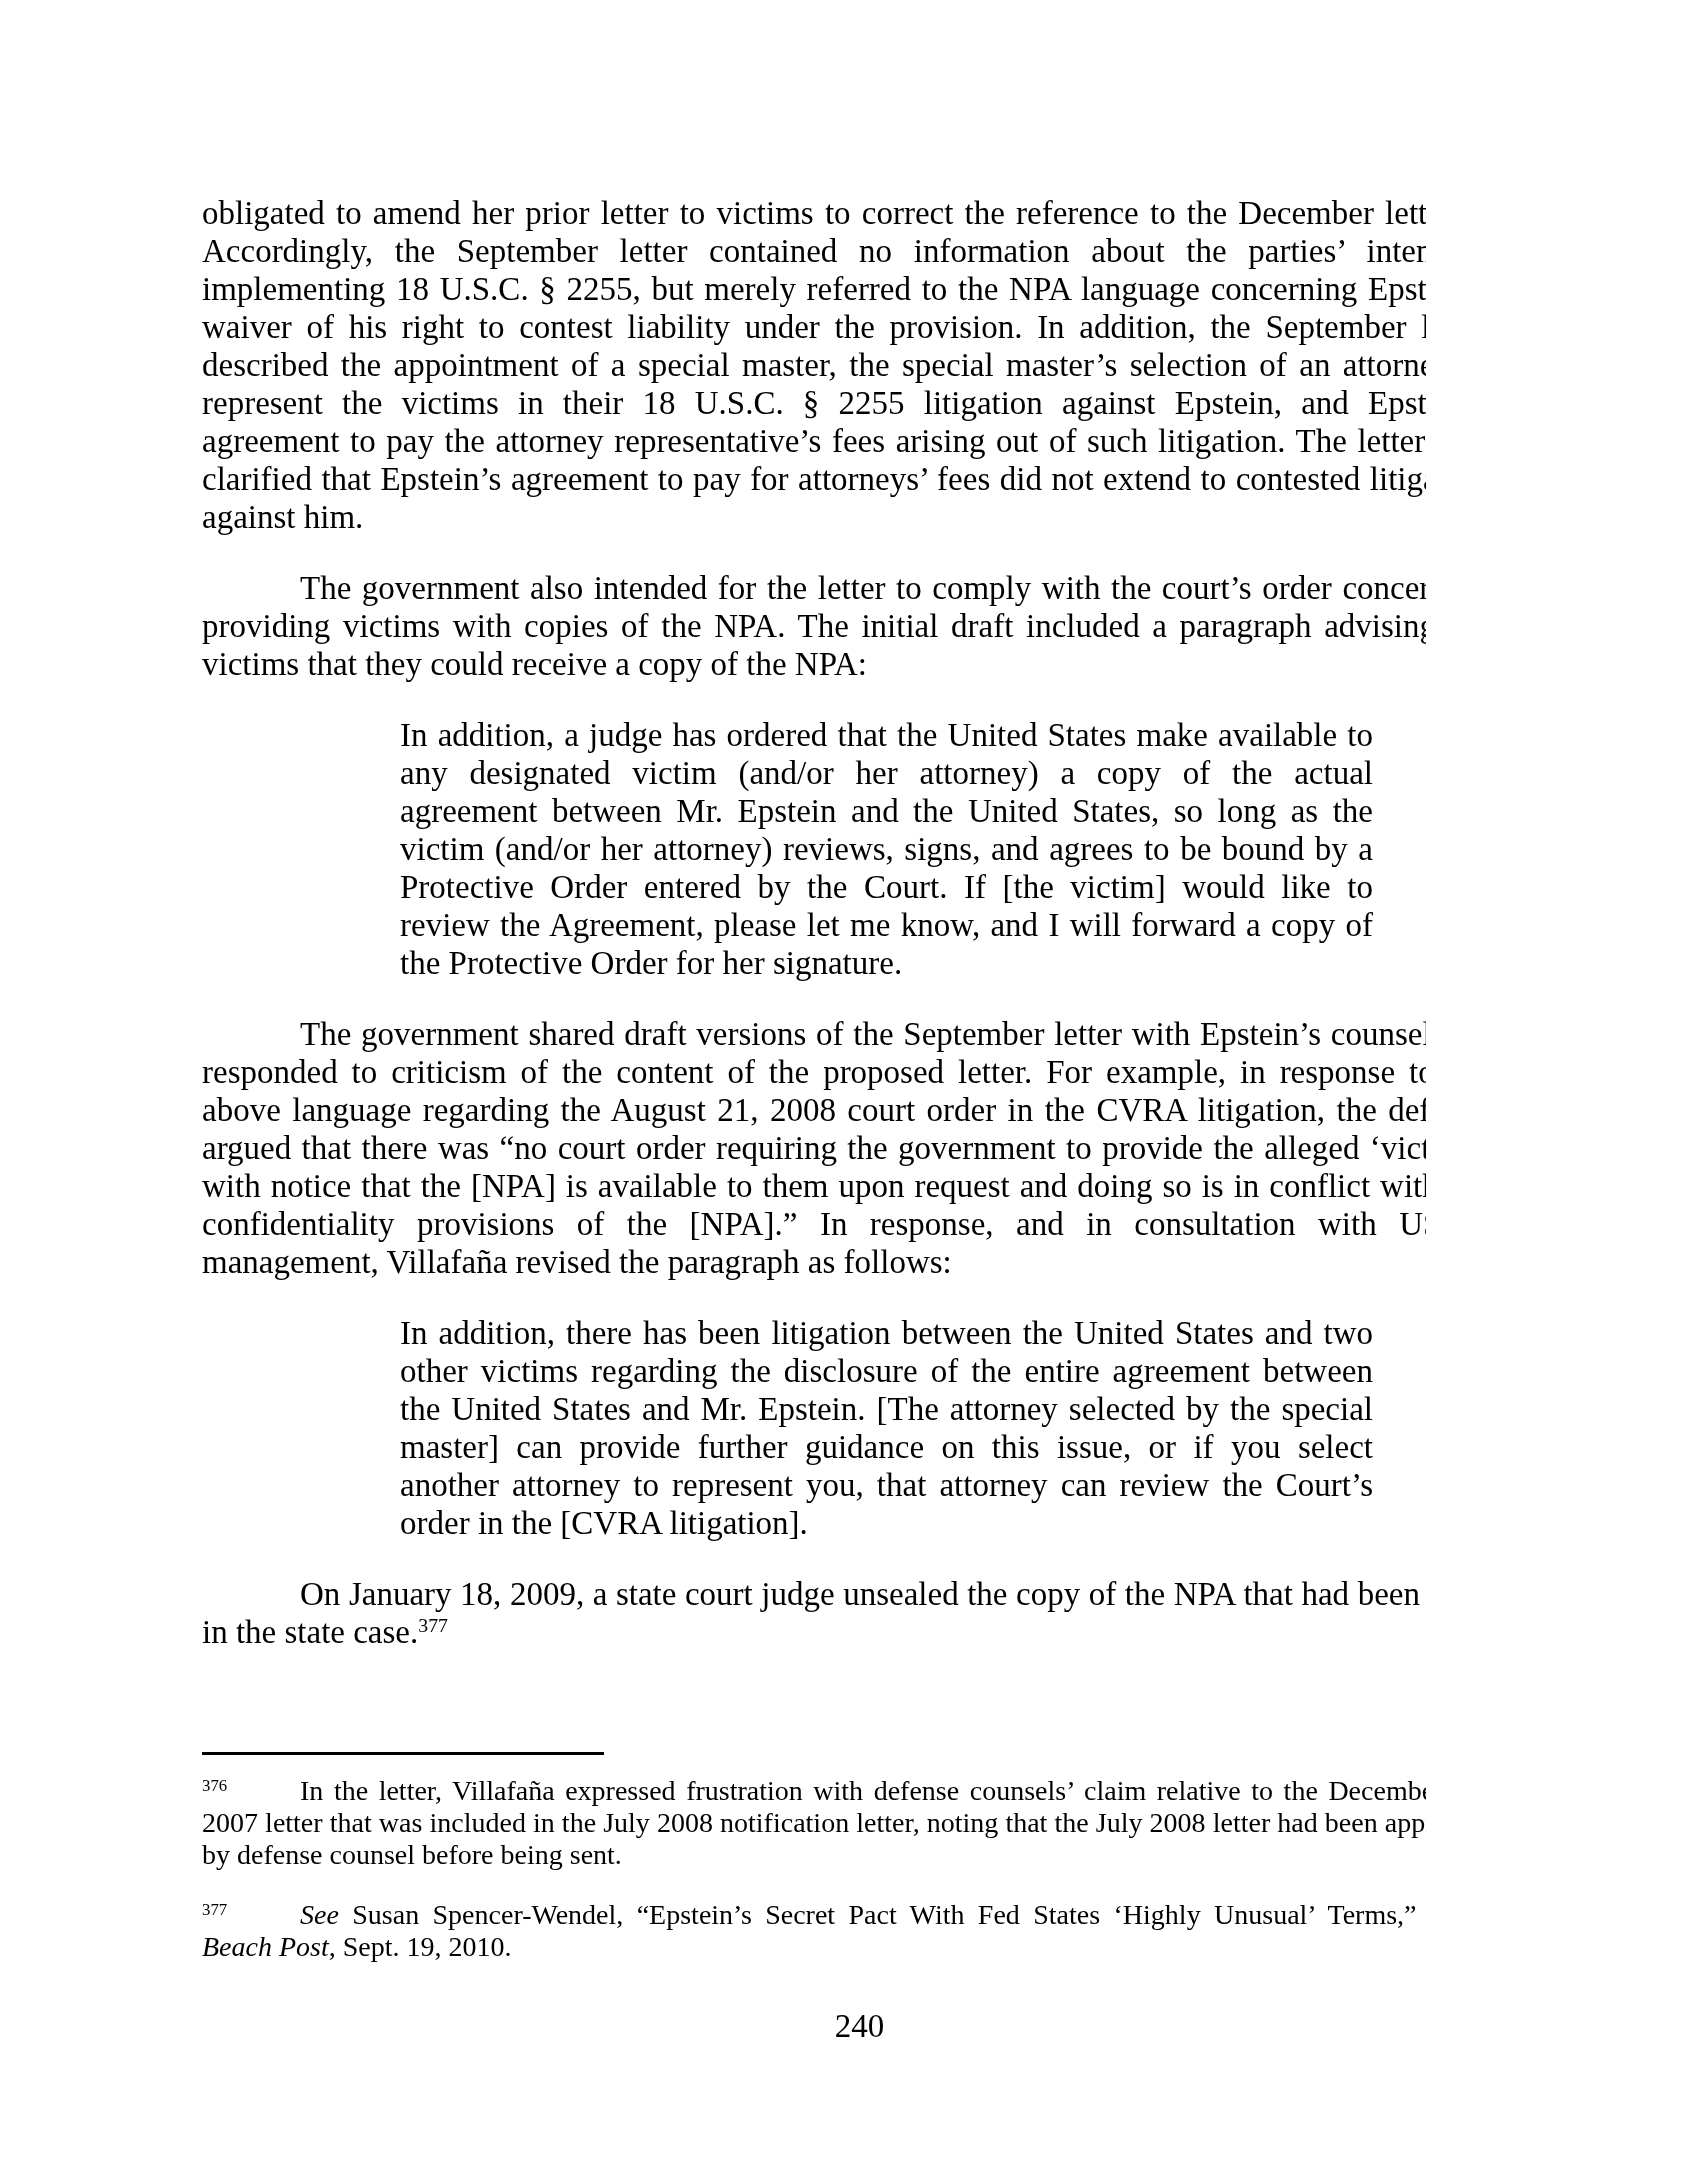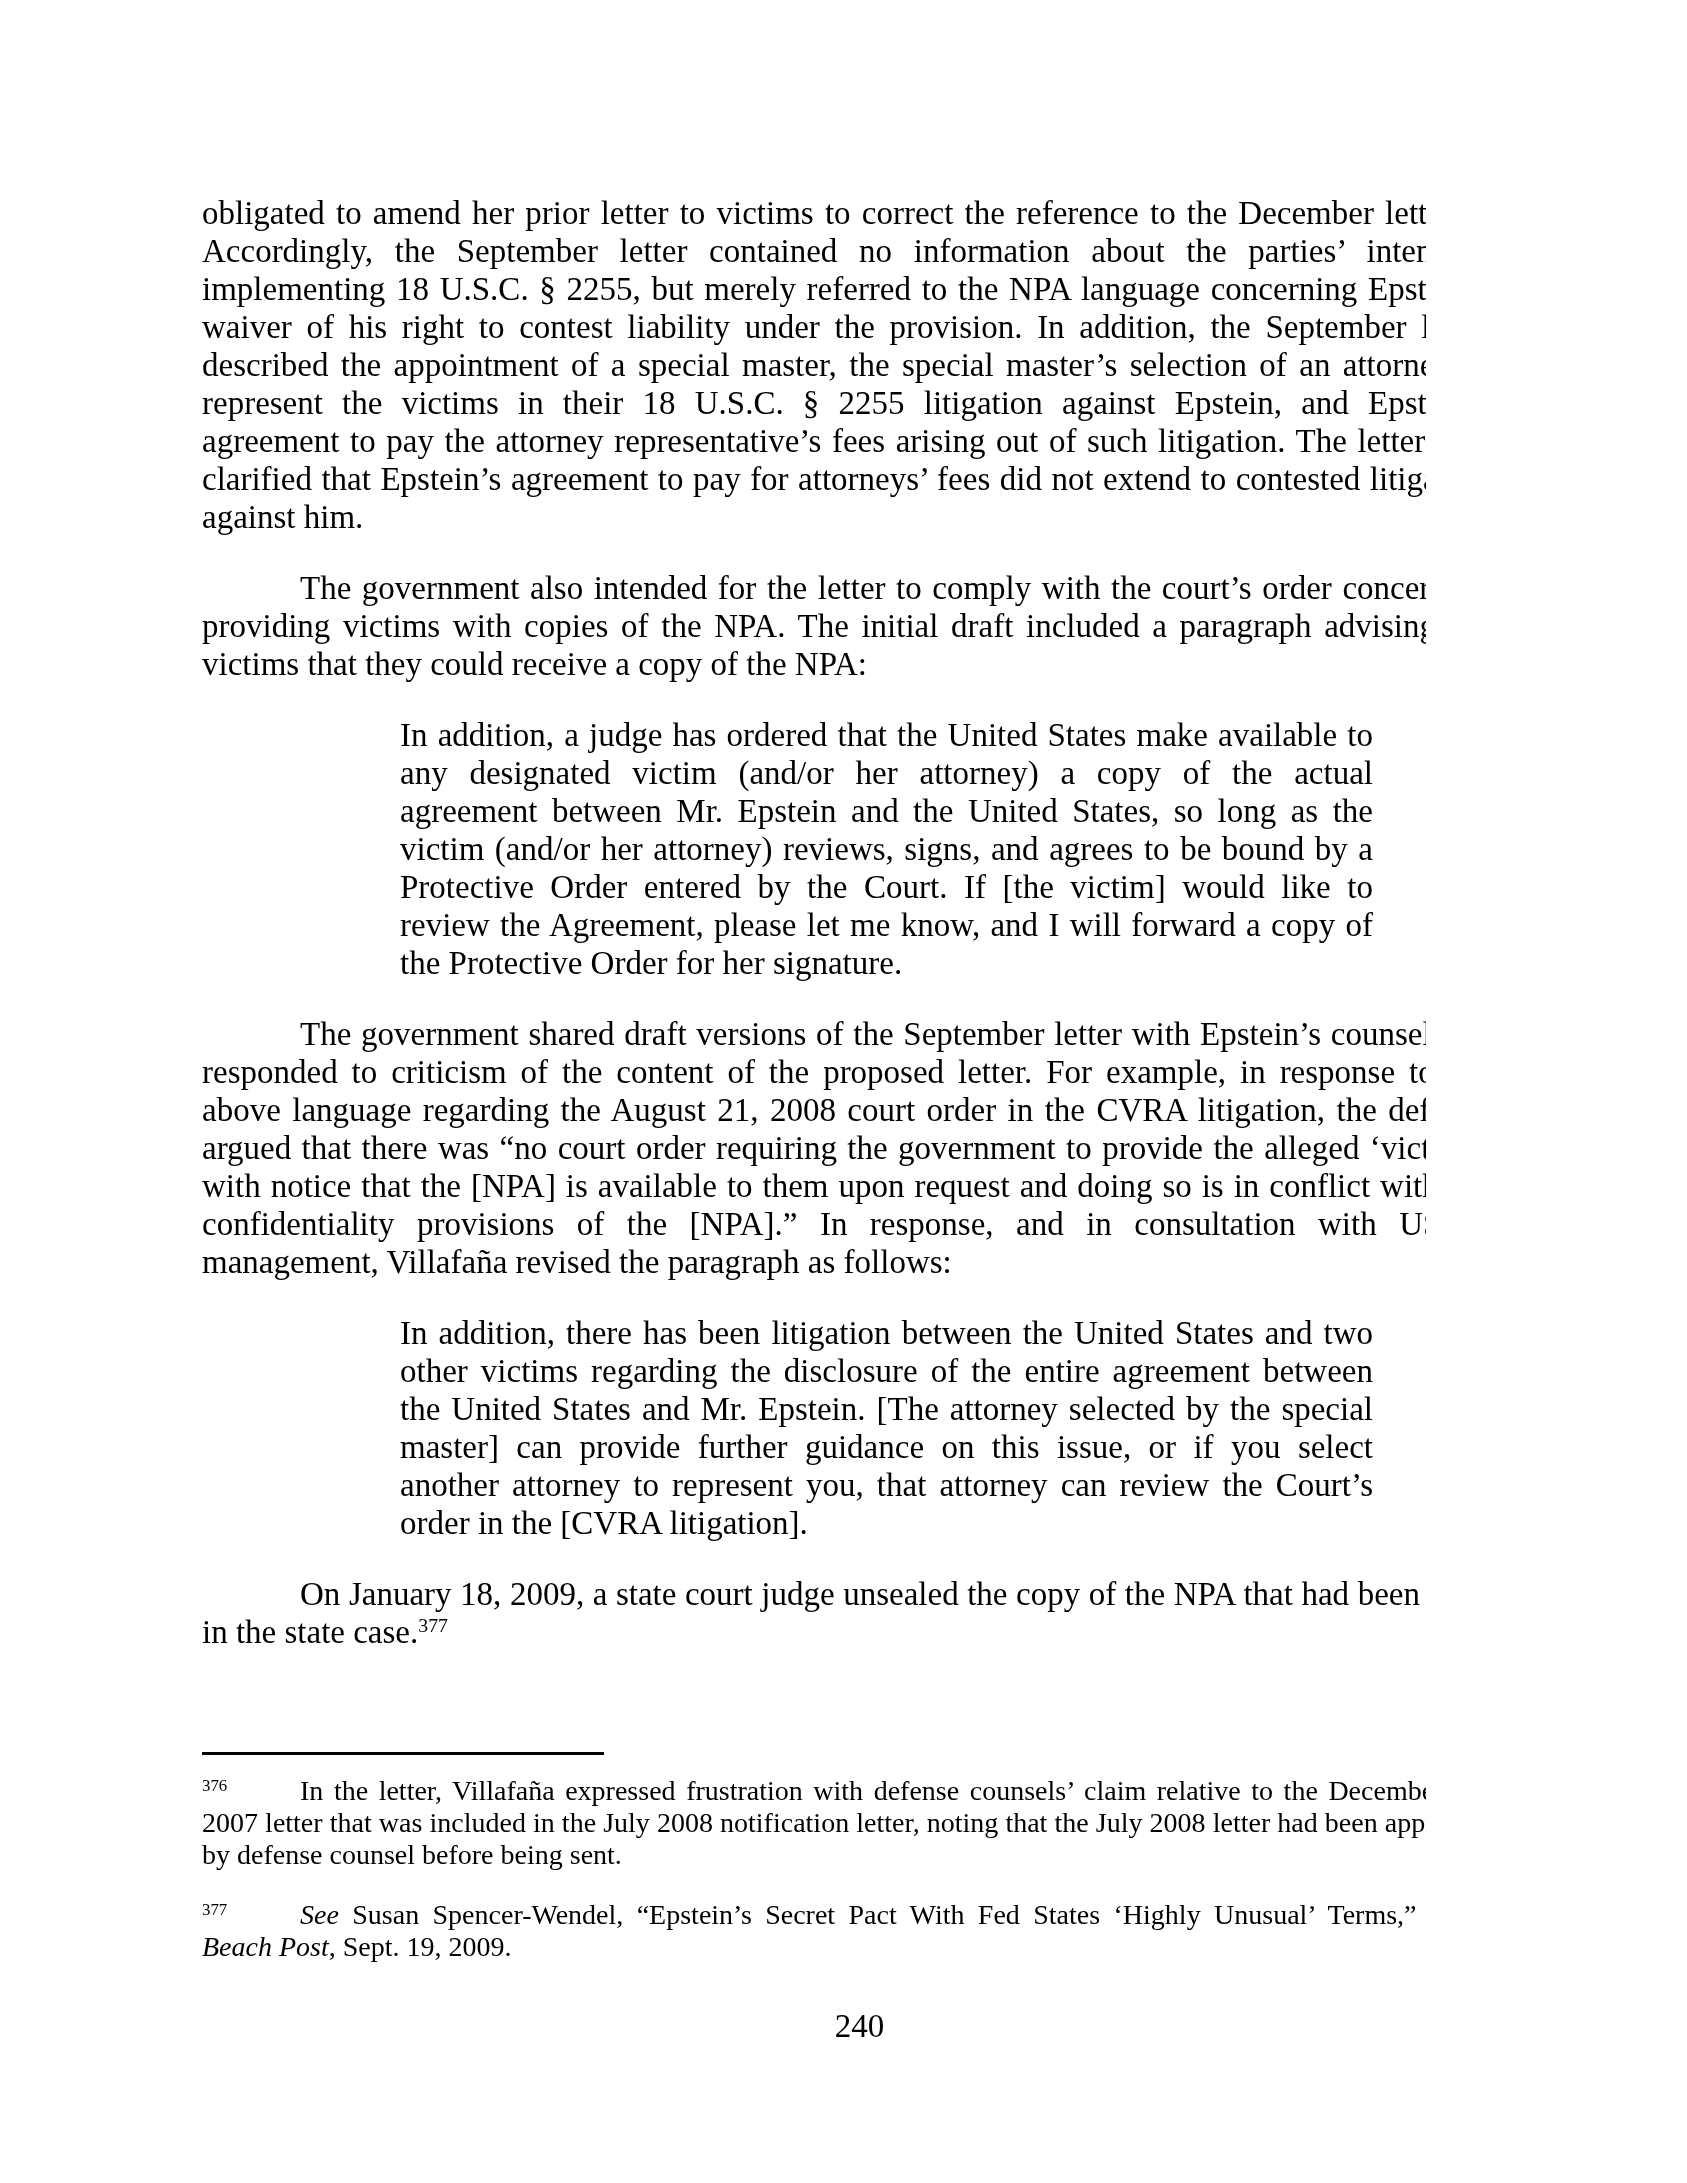--- a/index.html
+++ b/index.html
@@ -72,18 +72,18 @@
       <p class="para indent"><span>The government also intended for the letter to comply with the court’s order concerning providing victims with copies of the NPA. The initial draft included a paragraph advising the victims that they could receive a copy of the NPA:</span></p>
       <blockquote class="bq"><span>In addition, a judge has ordered that the United States make available to any designated victim (and/or her attorney) a copy of the actual agreement between Mr. Epstein and the United States, so long as the victim (and/or her attorney) reviews, signs, and agrees to be bound by a Protective Order entered by the Court. If [the victim] would like to review the Agreement, please let me know, and I will forward a copy of the Protective Order for her signature.</span></blockquote>
       <p class="para indent"><span>The government shared draft versions of the September letter with Epstein’s counsel and responded to criticism of the content of the proposed letter. For example, in response to the above language regarding the August 21, 2008 court order in the CVRA litigation, the defense argued that there was “no court order requiring the government to provide the alleged ‘victims’ with notice that the [NPA] is available to them upon request and doing so is in conflict with the confidentiality provisions of the [NPA].” In response, and in consultation with USAO management, Villafaña revised the paragraph as follows:</span></p>
       <blockquote class="bq"><span>In addition, there has been litigation between the United States and two other victims regarding the disclosure of the entire agreement between the United States and Mr. Epstein. [The attorney selected by the special master] can provide further guidance on this issue, or if you select another attorney to represent you, that attorney can review the Court’s order in the [CVRA litigation].</span></blockquote>
       <p class="para indent"><span>On January 18, 2009, a state court judge unsealed the copy of the NPA that had been filed in the state case.</span><sup class="sup">377</sup></p>
     </main>
   <section class="footnotes">
     <div class="fn-rule"></div>
     <div id="footnote-list">
         <div class="fn"><span class="fn-tab"><sup class="sup">376</sup></span><span>In the letter, Villafaña expressed frustration with defense counsels’ claim relative to the December 19, 2007 letter that was included in the July 2008 notification letter, noting that the July 2008 letter had been approved by defense counsel before being sent.</span></div>
-        <div class="fn"><span class="fn-tab"><sup class="sup">377</sup></span><em>See</em><span> Susan Spencer-Wendel, “Epstein’s Secret Pact With Fed States ‘Highly Unusual’ Terms,” </span><em>Palm Beach Post</em><span>, Sept. 19, 2009.</span></div>
+        <div class="fn"><span class="fn-tab"><sup class="sup">377</sup></span><em>See</em><span> Susan Spencer-Wendel, “Epstein’s Secret Pact With Fed States ‘Highly Unusual’ Terms,” </span><em>Palm Beach Post</em><span>, Sept. 19, 2010.</span></div>
       </div>
   </section>
   <div class="page-number">240</div>
 </div>
 
 
 </body></html>

